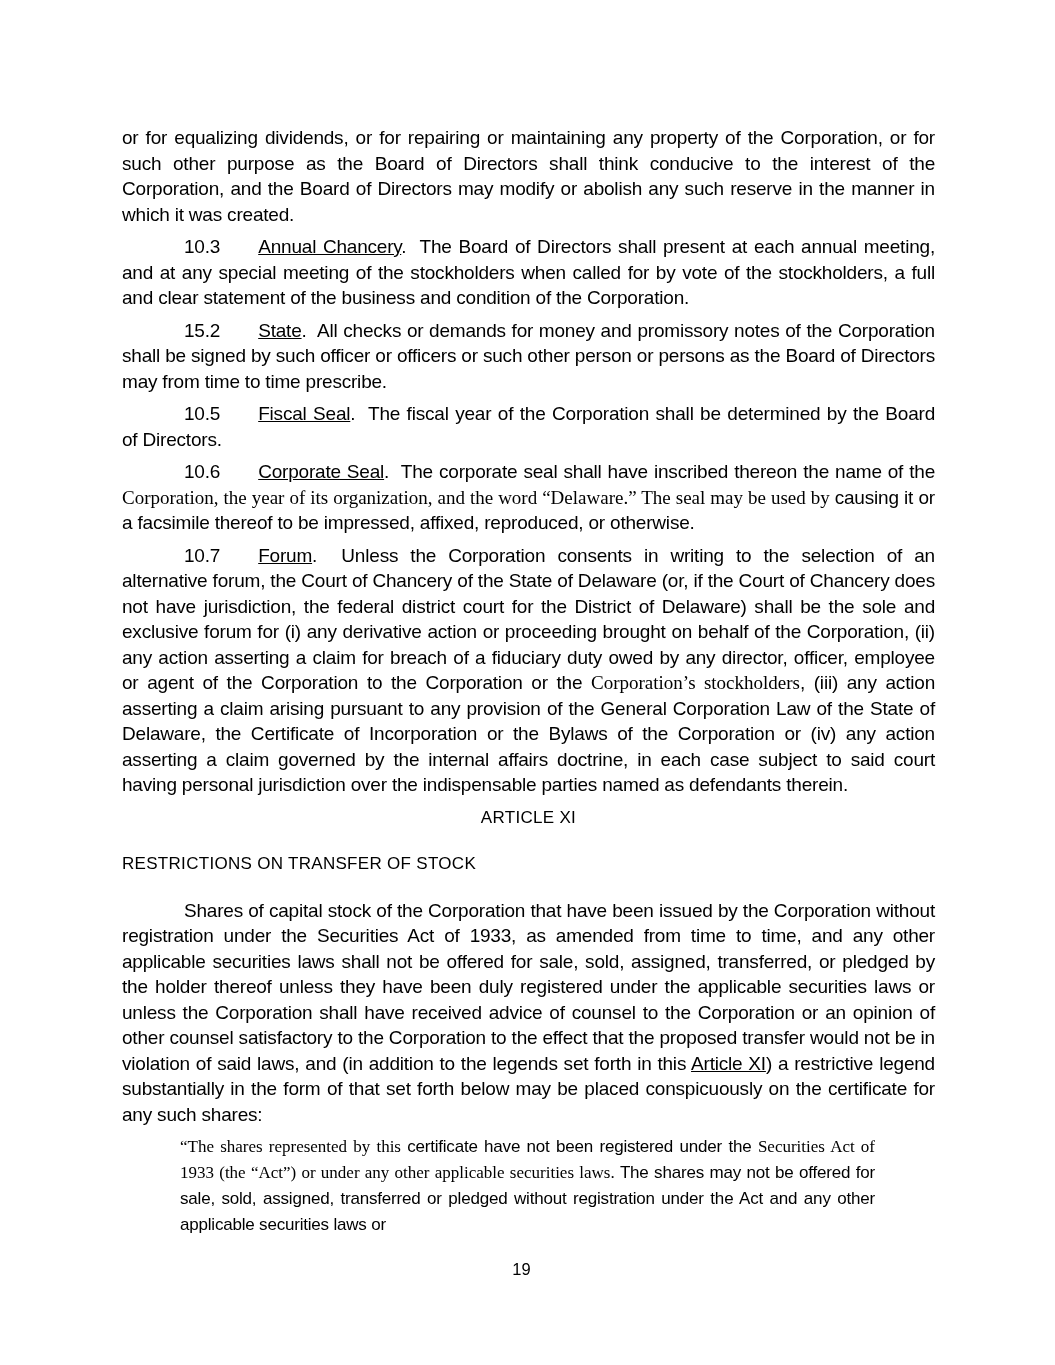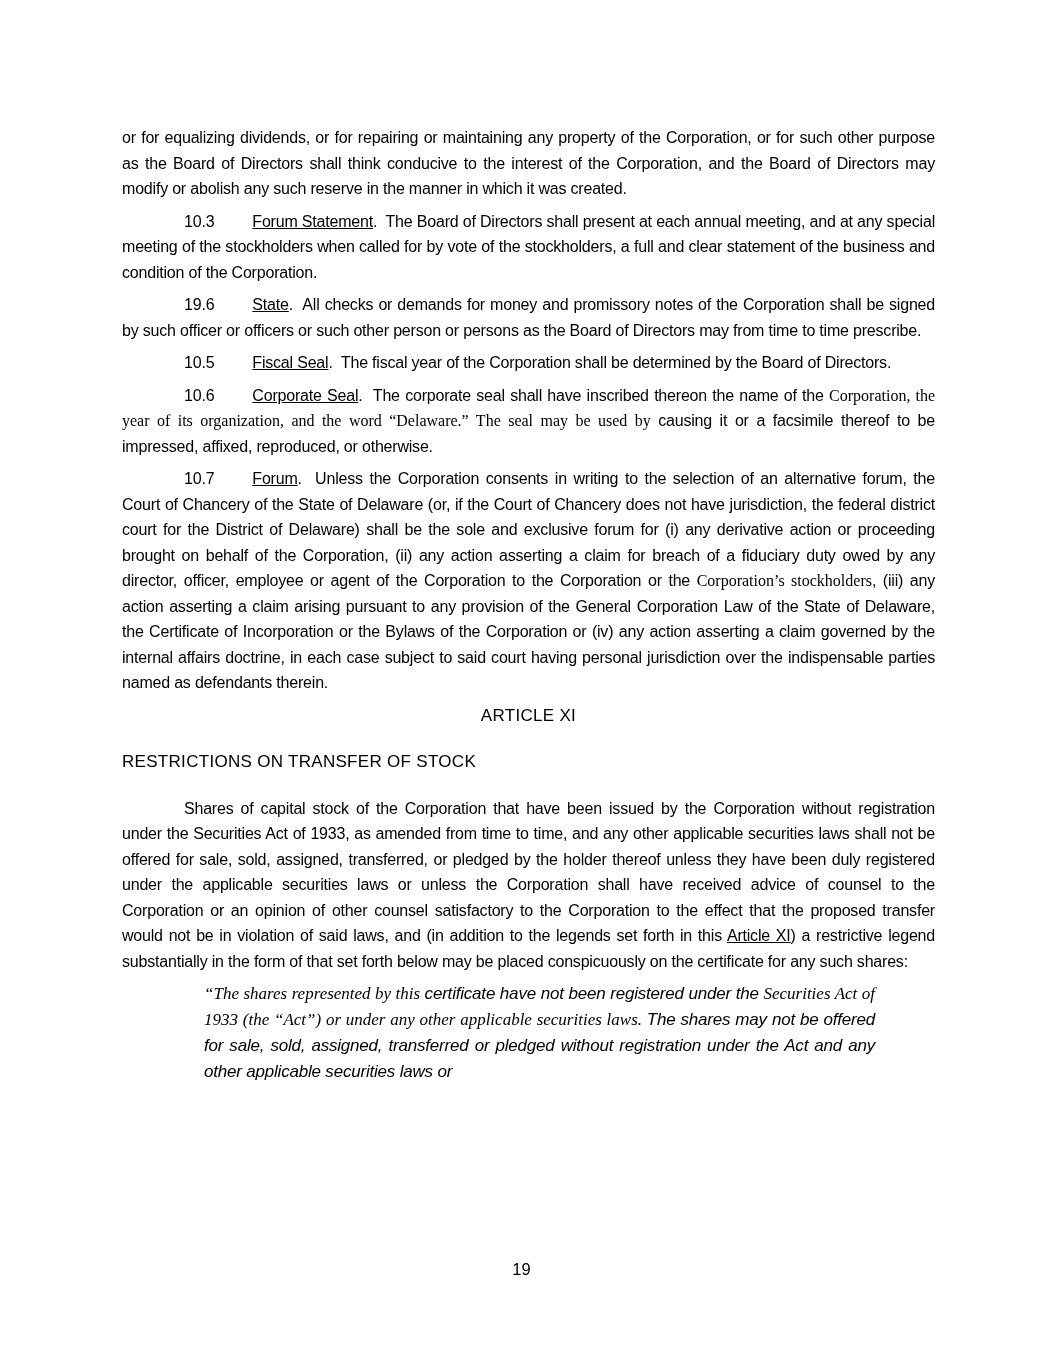--- a/index.html
+++ b/index.html
@@ -12,21 +12,21 @@
   .page {
     position: relative;
     width: 1055px;
     height: 1365px;
     margin: 0 auto;
     background: #ffffff;
     padding: 125px 120px 0 122px;
     overflow: hidden;
   }
   .para {
-    font-size: 16px;
+    font-size: 19px;
     line-height: 25.5px;
     letter-spacing: -0.2px;
     text-align: justify;
     margin-bottom: 7px;
   }
   .para.indent { text-indent: 62px; }
   .h-article {
     font-size: 17px;
     line-height: 25.5px;
     font-weight: normal;
@@ -40,22 +40,21 @@
     font-weight: normal;
     letter-spacing: 0.3px;
     text-align: left;
     margin: 0 0 21px 0;
   }
   .quote {
     font-size: 17px;
     line-height: 26px;
     letter-spacing: -0.2px;
     text-align: justify;
-    margin: 4px 60px 0 82px;
-    font-style: italic;
+    margin: 4px 60px 0 58px;
   }
   .run-u { text-decoration: underline; }
   .run-serif { font-family: "Liberation Serif", serif; letter-spacing: 0; }
   .run-num { margin-right: 38px; }
   .footer {
     position: absolute;
     left: 0;
     right: 12px;
     top: 1260px;
     text-align: center;
@@ -63,23 +62,23 @@
     letter-spacing: 0;
   }
 </style>
 </head>
 <body>
 
 <div class="page">
 
   <p class="para"><span>or for equalizing dividends, or for repairing or maintaining any property of the Corporation, or for such other purpose as the Board of Directors shall think conducive to the interest of the Corporation, and the Board of Directors may modify or abolish any such reserve in the manner in which it was created.</span></p>
 
-  <p class="para indent"><span class="run-num">10.3</span><span class="run-u">Forum Statement</span><span>.&nbsp; The Board of Directors shall present at each annual meeting, and at any special meeting of the stockholders when called for by vote of the stockholders, a full and clear statement of the business and condition of the Corporation.</span></p>
+  <p class="para indent"><span class="run-num">10.3</span><span class="run-u">Annual Chancery</span><span>.&nbsp; The Board of Directors shall present at each annual meeting, and at any special meeting of the stockholders when called for by vote of the stockholders, a full and clear statement of the business and condition of the Corporation.</span></p>
 
-  <p class="para indent"><span class="run-num">19.6</span><span class="run-u">State</span><span>.&nbsp; All checks or demands for money and promissory notes of the Corporation shall be signed by such officer or officers or such other person or persons as the Board of Directors may from time to time prescribe.</span></p>
+  <p class="para indent"><span class="run-num">15.2</span><span class="run-u">State</span><span>.&nbsp; All checks or demands for money and promissory notes of the Corporation shall be signed by such officer or officers or such other person or persons as the Board of Directors may from time to time prescribe.</span></p>
 
   <p class="para indent"><span class="run-num">10.5</span><span class="run-u">Fiscal Seal</span><span>.&nbsp; The fiscal year of the Corporation shall be determined by the Board of Directors.</span></p>
 
   <p class="para indent"><span class="run-num">10.6</span><span class="run-u">Corporate Seal</span><span>.&nbsp; The corporate seal shall have inscribed thereon the name of the </span><span class="run-serif">Corporation, the year of its organization, and the word “Delaware.” The seal may be used by </span><span>causing it or a facsimile thereof to be impressed, affixed, reproduced, or otherwise.</span></p>
 
   <p class="para indent"><span class="run-num">10.7</span><span class="run-u">Forum</span><span>.&nbsp; Unless the Corporation consents in writing to the selection of an alternative forum, the Court of Chancery of the State of Delaware (or, if the Court of Chancery does not have jurisdiction, the federal district court for the District of Delaware) shall be the sole and exclusive forum for (i) any derivative action or proceeding brought on behalf of the Corporation, (ii) any action asserting a claim for breach of a fiduciary duty owed by any director, officer, employee or agent of the Corporation to the Corporation or the </span><span class="run-serif">Corporation’s stockholders</span><span>, (iii) any action asserting a claim arising pursuant to any provision of the General Corporation Law of the State of Delaware, the Certificate of Incorporation or the Bylaws of the Corporation or (iv) any action asserting a claim governed by the internal affairs doctrine, in each case subject to said court having personal jurisdiction over the indispensable parties named as defendants therein.</span></p>
 
   <h2 class="h-article">ARTICLE XI</h2>
 
   <h3 class="h-sub">RESTRICTIONS ON TRANSFER OF STOCK</h3>

